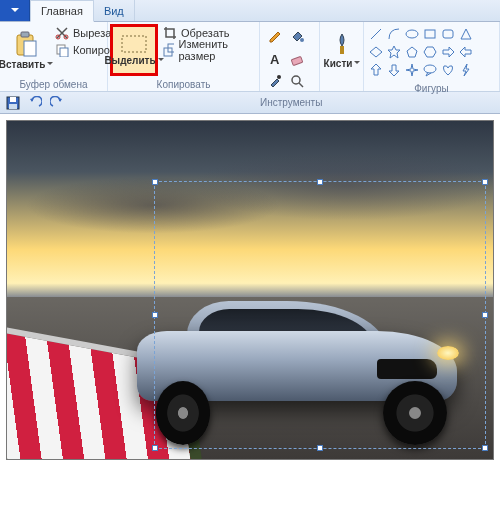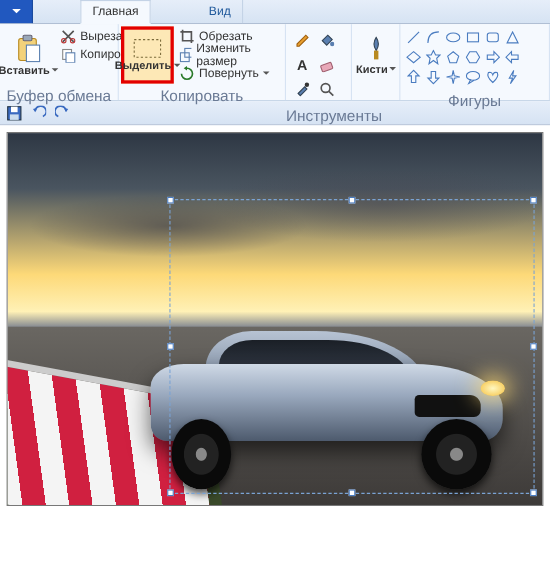--- a/index.html
+++ b/index.html
@@ -1,25 +1,25 @@
 <!DOCTYPE html>
 <html><head>
 <meta charset="utf-8">
 <style>
   * { box-sizing: border-box; margin: 0; padding: 0; }
   body { font-family: "Segoe UI", sans-serif; font-size: 11px; background: #fff; width: 500px; height: 512px; overflow: hidden; }
   .titlebar { height: 22px; background: linear-gradient(#e6eef9,#d6e3f3); border-bottom: 1px solid #a8b8d0; display: flex; align-items: stretch; }
   .menu-drop { width: 30px; background: #2158bf; display: flex; align-items: center; justify-content: center; color: #fff; border-right: 1px solid #1a4a9e; }
   .menu-drop svg { width: 8px; height: 5px; }
-  .tab { padding: 0 10px; display: flex; align-items: center; color: #215a9c; border-right: 1px solid #c4d3e6; margin-left: 43px; }
+  .tab { padding: 0 10px; display: flex; align-items: center; color: #215a9c; border-right: 1px solid #c4d3e6; }
   .tab.active { background: #f5f9fe; border-top: 1px solid #c4d3e6; border-left: 1px solid #c4d3e6; border-bottom: 1px solid #f5f9fe; margin-bottom: -1px; color: #333; }
   .ribbon { height: 70px; background: #f5f9fe; border-bottom: 1px solid #c4d3e6; display: flex; }
   .group { border-right: 1px solid #d6e3f3; display: flex; flex-direction: column; }
   .group-body { flex: 1; display: flex; align-items: flex-start; padding: 2px; }
-  .group-label { font-size: 14px; color: #6a7a95; text-align: center; padding: 1px 0 2px 0; }
+  .group-label { font-size: 10px; color: #6a7a95; text-align: center; padding: 1px 0 2px 0; }
   .bigbtn { display: flex; flex-direction: column; align-items: center; justify-content: center; padding: 2px 4px; width: 48px; height: 52px; border: 1px solid transparent; font-weight: bold; }
   .bigbtn .lbl { font-size: 10px; color: #333; margin-top: 2px; display: flex; align-items: center; gap: 2px; }
   .highlight { border: 3px solid #e30000 !important; background: #fde8b6 !important; }
   .smallrow { display: flex; align-items: center; padding: 1px 4px; height: 17px; gap: 4px; font-size: 11px; color: #333; border: 1px solid transparent; }
   .smallcol { display: flex; flex-direction: column; }
   .iconbtn { width: 22px; height: 22px; display: flex; align-items: center; justify-content: center; border: 1px solid transparent; }
   .toolgrid { display: flex; flex-wrap: wrap; width: 48px; padding: 2px; }
   .shapegrid { display: flex; flex-wrap: wrap; width: 120px; padding: 2px; gap: 2px; align-content: flex-start; }
   .shape { width: 16px; height: 16px; display: flex; align-items: center; justify-content: center; }
   .qat { height: 22px; background: linear-gradient(#e6eef9,#d6e3f3); border-bottom: 1px solid #a8b8d0; display: flex; align-items: center; padding: 0 4px; gap: 4px; }
@@ -110,28 +110,20 @@
             </svg>
           <span>Обрезать</span>
         </div>
         <div class="smallrow">
           <svg width="14" height="14">
               <rect x="1" y="5" width="8" height="8" fill="none" stroke="#5a7fb0"></rect>
               <rect x="5" y="1" width="8" height="8" fill="none" stroke="#5a7fb0"></rect>
             </svg>
           <span>Изменить размер</span>
         </div>
-        <div class="smallrow">
-          <svg width="14" height="14">
-              <path d="M7 2 A5 5 0 1 1 2 7" fill="none" stroke="#2a7a2a" stroke-width="1.5"></path>
-              <path d="M7 0 L7 4 L4 2 Z" fill="#2a7a2a"></path>
-            </svg>
-          <span>Повернуть</span>
-          <span class="chev"></span>
-        </div>
       </div>
     </div>
     <div class="group-label">Копировать</div>
   </div>
 
   <div class="group" style="width:60px">
     <div class="group-body">
       <div class="toolgrid">
         <div class="iconbtn">
             <svg width="14" height="14">

